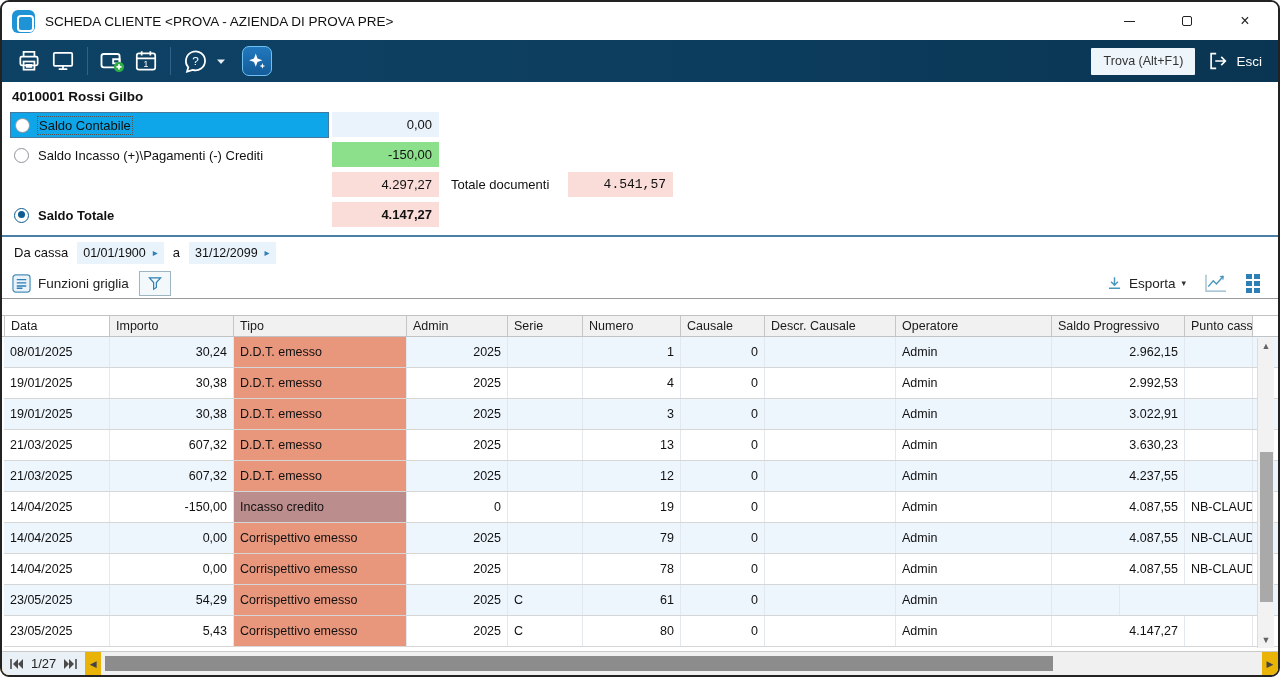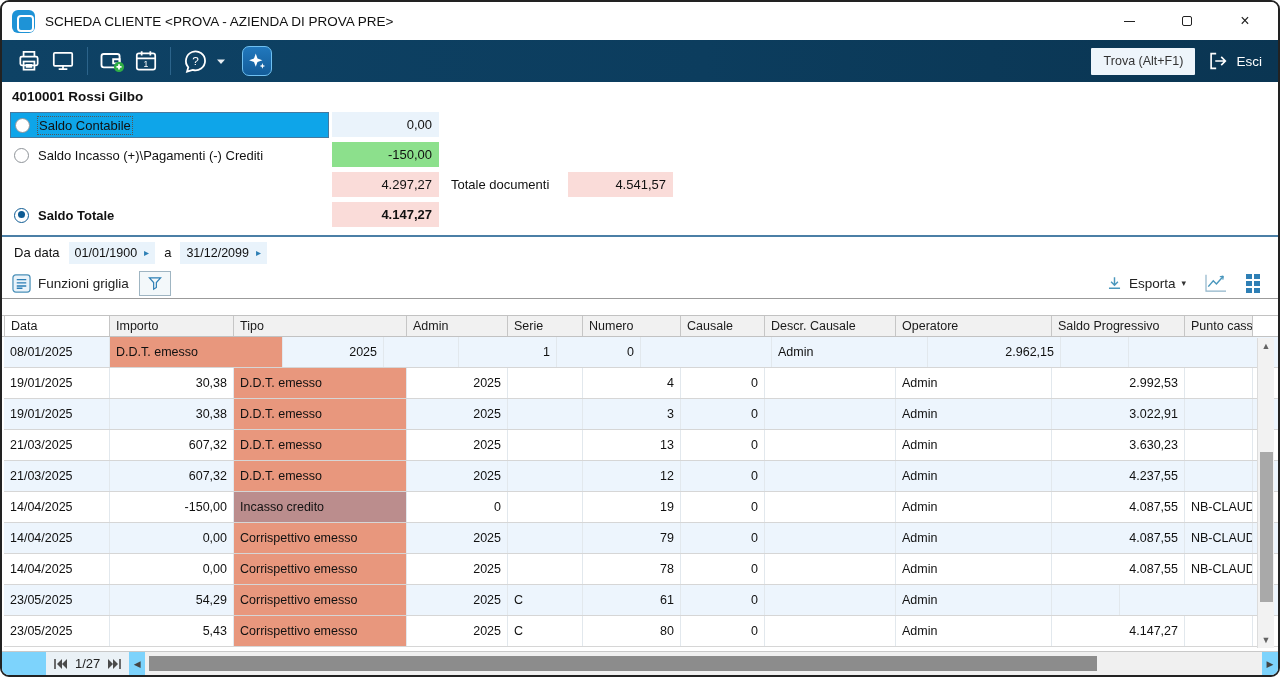--- a/index.html
+++ b/index.html
@@ -74,21 +74,21 @@
   .trow.even { background:#ffffff; }
   .cell { font-size:12.5px; display:flex; align-items:center; padding:0 6px;
     border-right:1px solid #e2e8ed; overflow:hidden; white-space:nowrap; flex:0 0 auto; }
   .cell.right { justify-content:flex-end; }
   
   .vscroll { position:absolute; right:4px; top:39px; width:17px; height:310px; background:#f2f2f2; border-left:1px solid #dcdcdc; }
   .vs-arrow { position:absolute; left:0; width:16px; height:16px; display:flex; align-items:center; justify-content:center; color:#636363; font-size:9px; }
   .vs-up { top:0; } .vs-dn { bottom:0; }
   .vs-thumb { position:absolute; left:1.5px; top:114px; width:13px; height:150px; background:#a9a9a9; }
   
-  .pagerbar { height:24px; background:#7dd3fc; border-top:1px solid #c9c9c9; display:flex; align-items:center; flex:0 0 auto;padding-left:44px; }
+  .pagerbar { height:24px; background:#eab308; border-top:1px solid #c9c9c9; display:flex; align-items:center; flex:0 0 auto; }
   .pager-left { display:flex; align-items:center; gap:8px; background:#eaf1f6; height:100%; padding:0 8px; }
   .pager-num { font-size:13px; color:#222; }
   .h-arrow { width:16px; height:100%; display:flex; align-items:center; justify-content:center; color:#444; font-size:9px; }
   .hs-track { flex:1 1 auto; height:100%; position:relative; background:#f0f0f0; }
   .hs-thumb { position:absolute; left:4px; top:4px; height:15px; width:948px; background:#8c8c8c; }
   svg { display:block; }
 </style>
 </head>
 <body>
 
@@ -181,31 +181,31 @@
     <div class="val-box" style="top: 30px; background: rgb(234, 243, 251);">0,00</div>
 
     <div class="bal-row" style="top:60px;">
       <span class="radio"></span>
       <span class="bal-label">Saldo Incasso (+)\Pagamenti (-) Crediti</span>
     </div>
     <div class="val-box" style="top: 60px; background: rgb(140, 224, 140);">-150,00</div>
 
     <div class="val-box" style="top: 90px; background: rgb(250, 220, 217);">4.297,27</div>
     <div class="tot-label" style="top:95px;">Totale documenti</div>
-    <div class="tot-box" style="top: 90px; background: rgb(250, 220, 217);">4.541,57</div>
+    <div class="tot-box" style="top: 90px; background: rgb(250, 220, 217); font-family: Liberation Mono, monospace;">4.541,57</div>
 
     <div class="bal-row" style="top:120px;">
       <span class="radio checked"></span>
       <span class="bal-label bold">Saldo Totale</span>
     </div>
     <div class="val-box bold" style="top: 120px; background: rgb(250, 220, 217);">4.147,27</div>
   </div>
 
   <div class="daterow">
-    <span>Da data</span>
+    <span>Da cassa</span>
     <div class="date-field">
       <span>01/01/1900</span>
       <span class="date-arrow">▸</span>
     </div>
     <span>a</span>
     <div class="date-field">
       <span>31/12/2099</span>
       <span class="date-arrow">▸</span>
     </div>
   </div>
@@ -260,20 +260,21 @@
         <div class="hcell" style="width: 98px;">Numero</div>
         <div class="hcell" style="width: 84px;">Causale</div>
         <div class="hcell" style="width: 131px;">Descr. Causale</div>
         <div class="hcell" style="width: 156px;">Operatore</div>
         <div class="hcell" style="width: 133px;">Saldo Progressivo</div>
         <div class="hcell" style="width: 68px;">Punto cassa</div>
       </div>
     <div class="tbody" id="tbody">
         <div class="trow odd">
           <div class="cell" style="width: 106px;">08/01/2025</div>
+          <div class="cell right" style="width: 124px;">30,24</div>
           <div class="cell" style="width: 173px; background: rgb(232, 151, 125);">D.D.T. emesso</div>
           <div class="cell right" style="width: 101px;">2025</div>
           <div class="cell" style="width: 75px;"></div>
           <div class="cell right" style="width: 98px;">1</div>
           <div class="cell right" style="width: 84px;">0</div>
           <div class="cell" style="width: 131px;"></div>
           <div class="cell" style="width: 156px;">Admin</div>
           <div class="cell right" style="width: 133px;">2.962,15</div>
           <div class="cell" style="width: 68px;"></div>
         </div>

